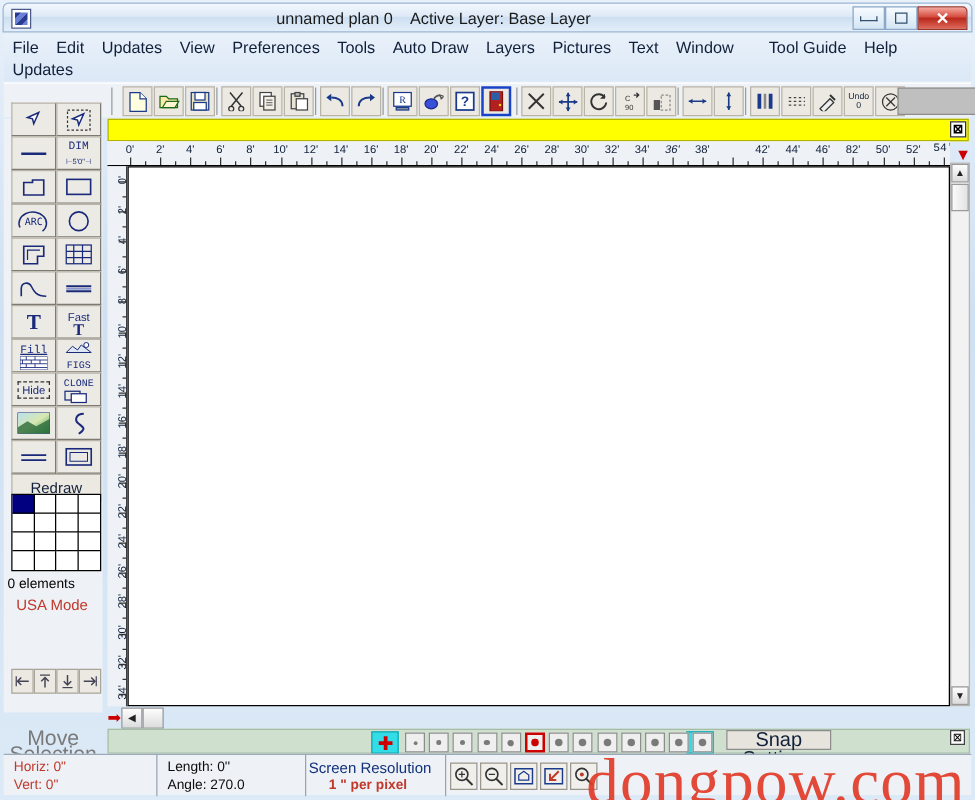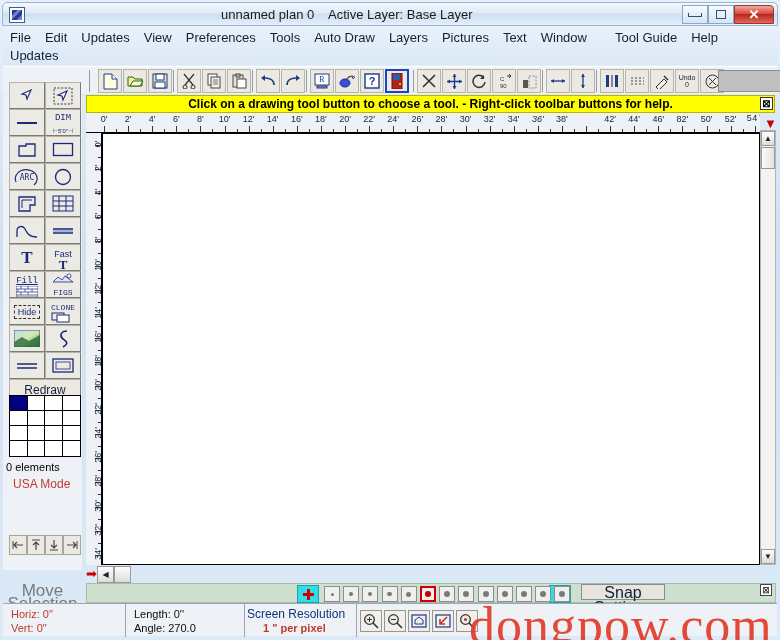--- a/index.html
+++ b/index.html
@@ -447,21 +447,20 @@
       <svg width="15" height="15" viewBox="0 0 15 15">
           <circle cx="7.5" cy="7.5" r="6.5" fill="none" stroke="#333"></circle>
           <path d="M4 4l7 7" stroke="#333"></path>
           <path d="M4 11l7-7" stroke="#333"></path>
         </svg>
     </div>
     <div class="grayfield" style="left:715px"></div>
   </div>
 
   <div class="hintbar">
-    <span>Click on a drawing tool button to choose a tool.  -  Right-click toolbar buttons for help.</span>
     <span class="hint-x">⊠</span>
   </div>
 
   <div class="leftpanel">
     <div class="lgrid" style="top:-13px">
 
       <div class="lrow">
         <div class="lbtn">
           <svg width="16" height="16" viewBox="0 0 16 16">
               <path d="M12 2L3 6l4 1 1 4z" fill="#fff" stroke="#1a2a7a" stroke-width="1.2"></path>

